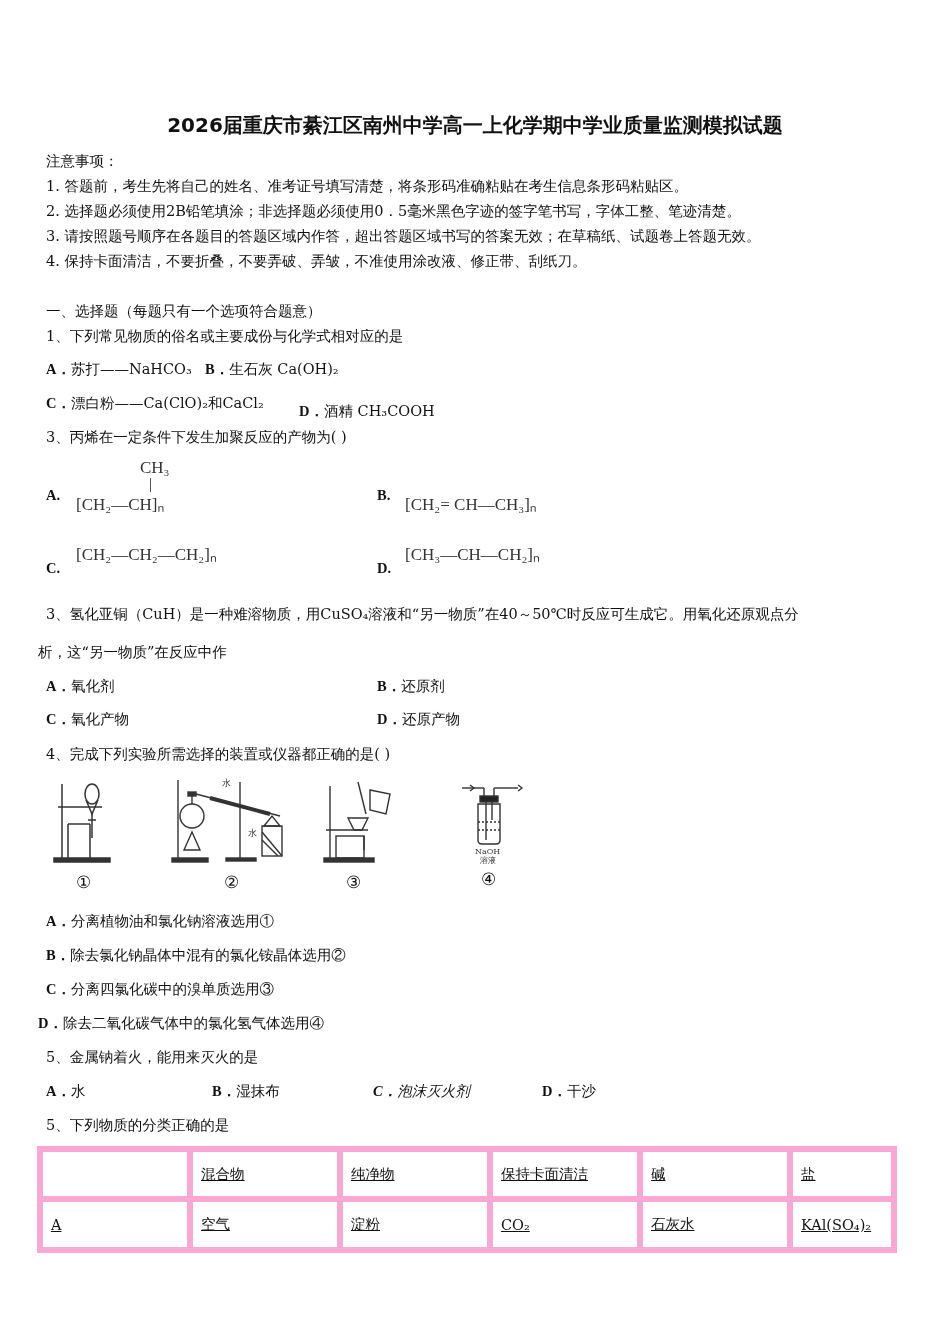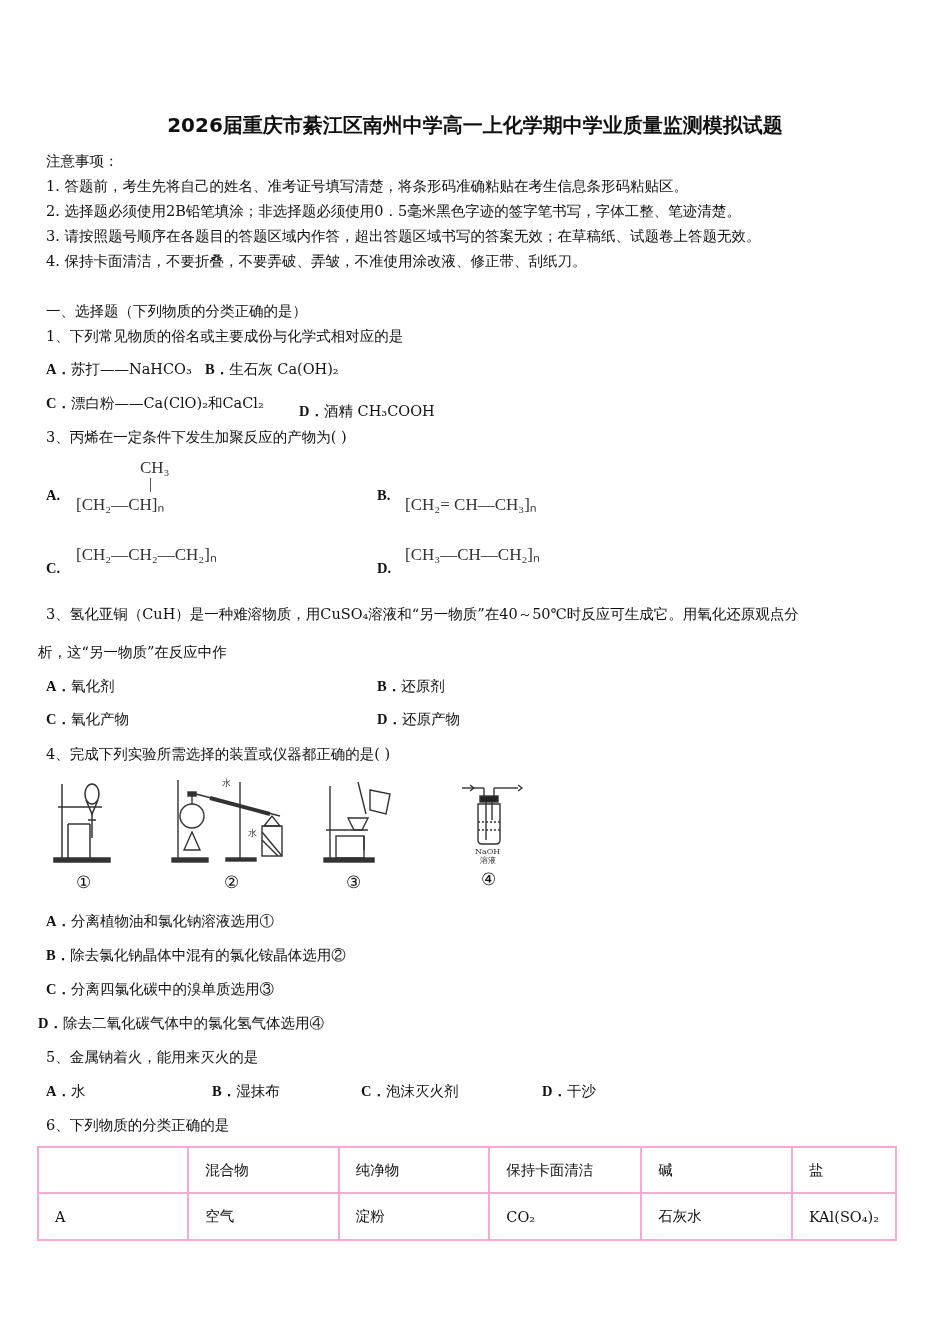--- a/index.html
+++ b/index.html
@@ -15,38 +15,38 @@
       font-weight: bold; font-size: 20px; letter-spacing: 0px;
     }
     .t15 { font-size: 14.5px; }
     .opt-letter { font-weight: bold; font-family: "Liberation Serif", serif; }
     .formula { font-family: "Liberation Serif", serif; font-size: 17px; color: #333; }
     table.cls {
       position: absolute; left: 37px; top: 1146px; width: 860px;
       border-collapse: collapse; font-size: 14.5px;
     }
     table.cls td {
-      border: 2px solid #f9a8d4; height: 45px; padding: 0 16px; vertical-align: middle;
+      border: 6px solid #f9a8d4; height: 45px; padding: 0 8px; vertical-align: middle; text-decoration: underline;
     }
     table.cls tr:first-child td { height: 44px; }
     .fig { position: absolute; }
     .fig-label { position: absolute; font-size: 17px; }
   </style>
 </head>
 <body>
 
 <div class="abs title">2026届重庆市綦江区南州中学高一上化学期中学业质量监测模拟试题</div>
 
 <div class="abs t15" style="left:46px;top:152px;">注意事项：</div>
 <div class="abs t15" style="left:46px;top:177px;">1.   答题前，考生先将自己的姓名、准考证号填写清楚，将条形码准确粘贴在考生信息条形码粘贴区。</div>
 <div class="abs t15" style="left:46px;top:202px;">2. 选择题必须使用2B铅笔填涂；非选择题必须使用0．5毫米黑色字迹的签字笔书写，字体工整、笔迹清楚。</div>
 <div class="abs t15" style="left:46px;top:227px;">3. 请按照题号顺序在各题目的答题区域内作答，超出答题区域书写的答案无效；在草稿纸、试题卷上答题无效。</div>
 <div class="abs t15" style="left:46px;top:252px;">4. 保持卡面清洁，不要折叠，不要弄破、弄皱，不准使用涂改液、修正带、刮纸刀。</div>
 
-<div class="abs t15" style="left:46px;top:302px;">一、选择题（下列物质的分类正确的是）</div>
+<div class="abs t15" style="left:46px;top:302px;">一、选择题（每题只有一个选项符合题意）</div>
 
 <div class="abs t15" style="left:46px;top:327px;">1、下列常见物质的俗名或主要成份与化学式相对应的是</div>
 <div class="abs t15" style="left:46px;top:360px;">
   <span class="opt-letter">A．</span><span>苏打——NaHCO₃</span>
 </div>
 <div class="abs t15" style="left:205px;top:360px;">
   <span class="opt-letter">B．</span><span>生石灰 Ca(OH)₂</span>
 </div>
 <div class="abs t15" style="left:46px;top:394px;">
   <span class="opt-letter">C．</span><span>漂白粉——Ca(ClO)₂和CaCl₂</span>
@@ -171,28 +171,28 @@
   <span class="opt-letter">D．</span><span>除去二氧化碳气体中的氯化氢气体选用④</span>
 </div>
 
 <div class="abs t15" style="left:46px;top:1048px;">5、金属钠着火，能用来灭火的是</div>
 <div class="abs t15" style="left:46px;top:1082px;">
   <span class="opt-letter">A．</span><span>水</span>
 </div>
 <div class="abs t15" style="left:212px;top:1082px;">
   <span class="opt-letter">B．</span><span>湿抹布</span>
 </div>
-<div class="abs t15" style="left:361px;top:1082px;">
+<div class="abs t15" style="left:373px;top:1082px;font-style:italic;">
   <span class="opt-letter">C．</span><span>泡沫灭火剂</span>
 </div>
 <div class="abs t15" style="left:542px;top:1082px;">
   <span class="opt-letter">D．</span><span>干沙</span>
 </div>
 
-<div class="abs t15" style="left:46px;top:1116px;">6、下列物质的分类正确的是</div>
+<div class="abs t15" style="left:46px;top:1116px;">5、下列物质的分类正确的是</div>
 
 <table class="cls">
   <tbody>
       <tr>
     <td style="width:128px;"></td>
     <td style="width:128px;">混合物</td>
     <td style="width:128px;margin-top:34px;">纯净物</td>
     <td style="width:128px;">保持卡面清洁</td>
     <td style="width:128px;">碱</td>
     <td>盐</td>

